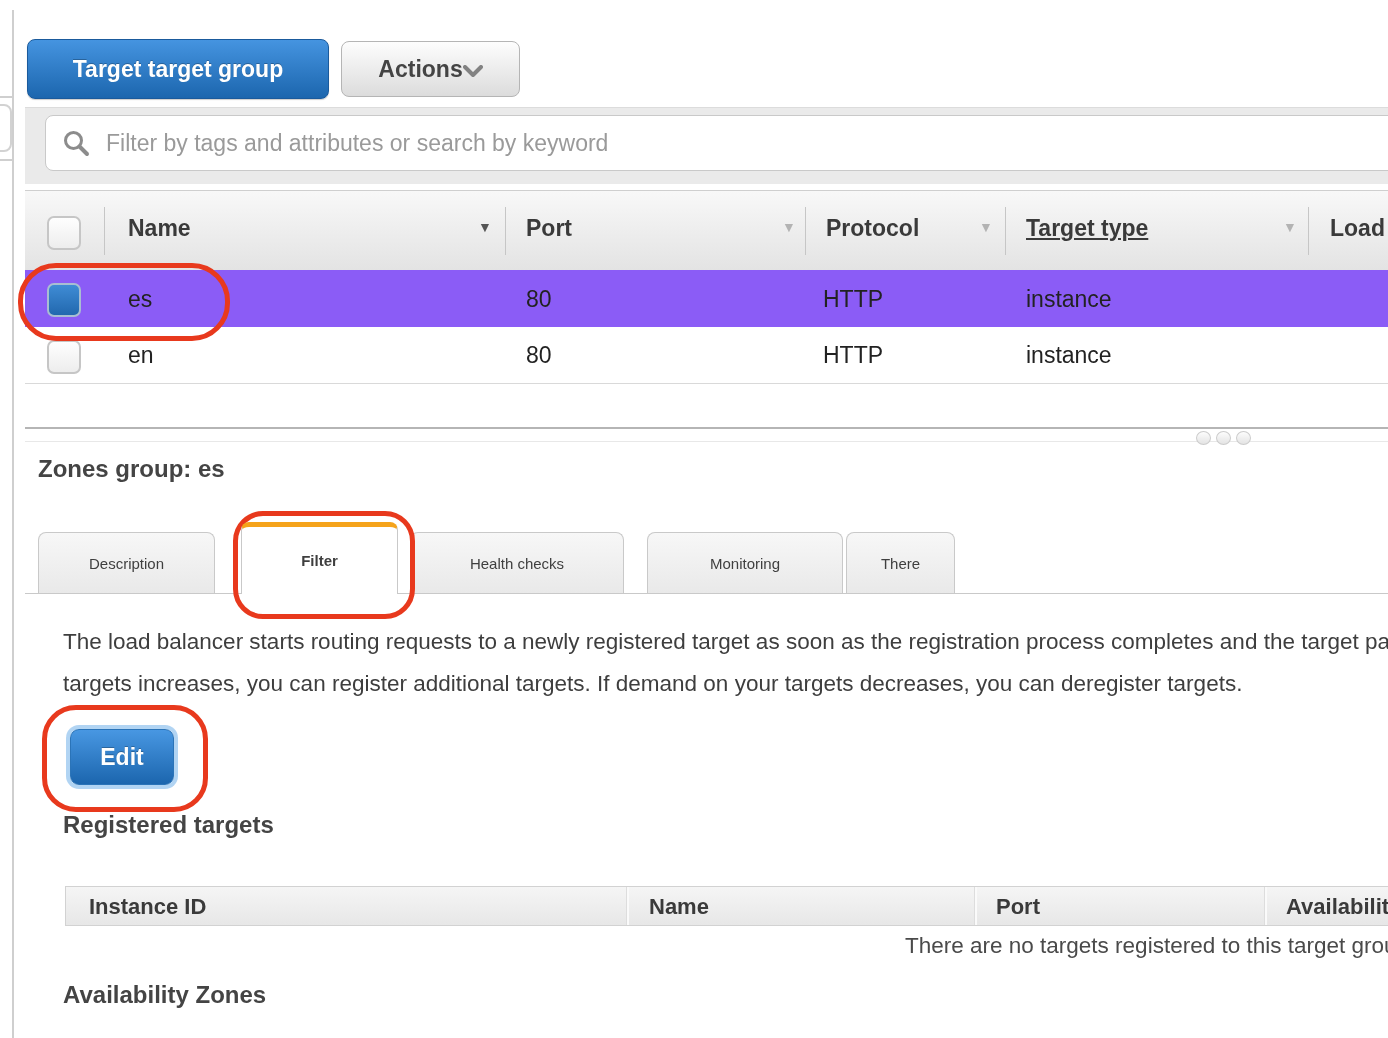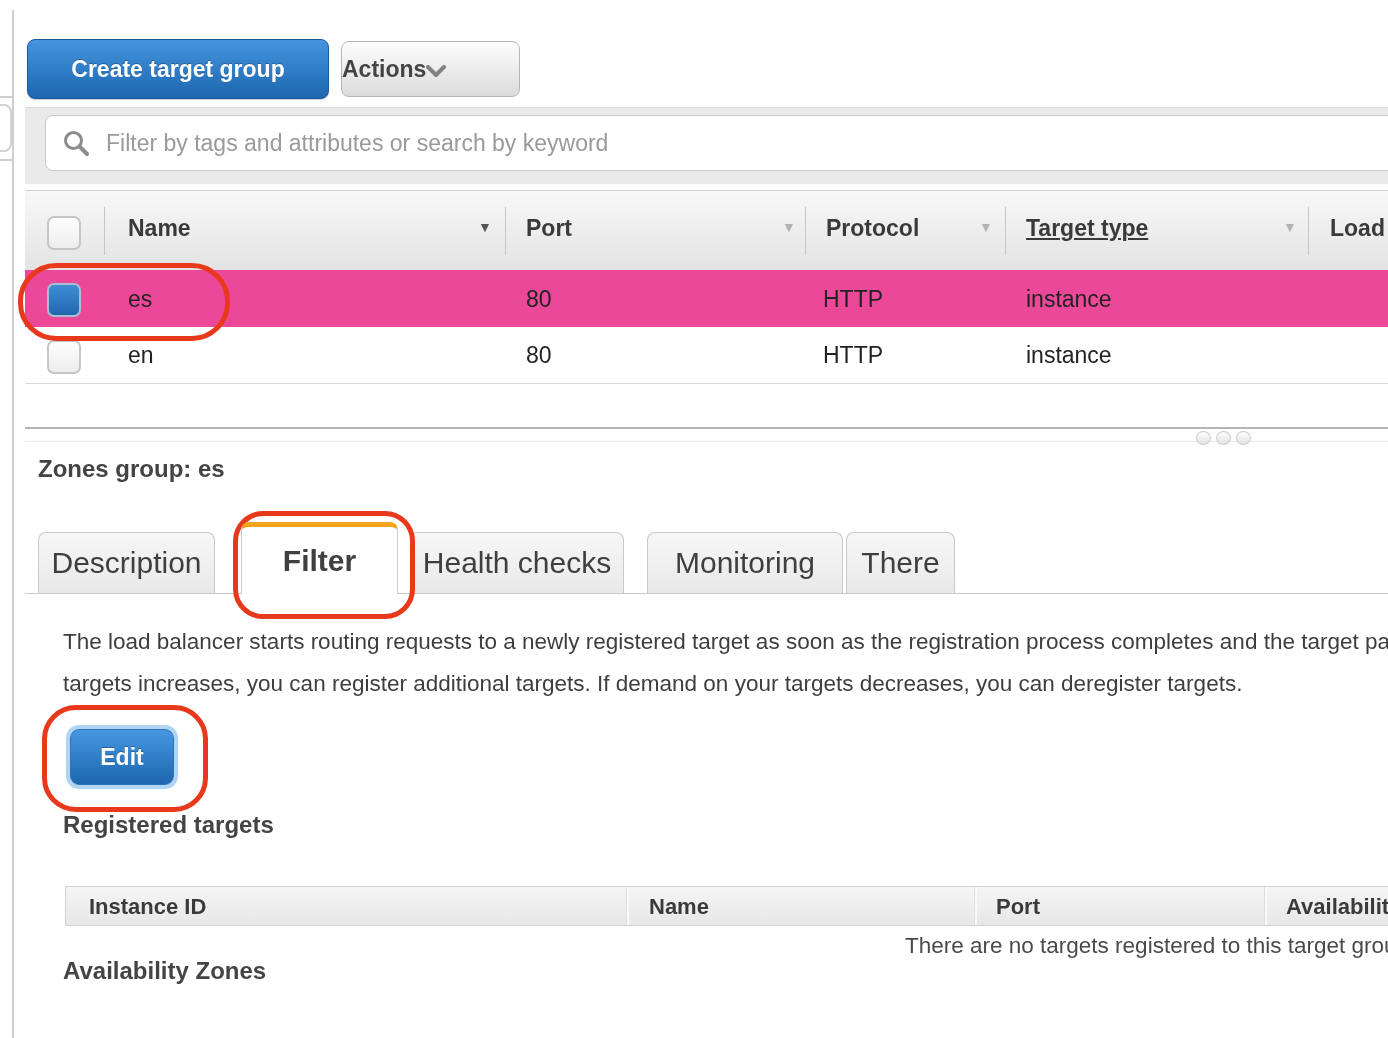--- a/index.html
+++ b/index.html
@@ -20,21 +20,21 @@
     left:27px;top:39px;width:300px;height:58px;border-radius:8px;
     background:linear-gradient(#4594e0,#1c66ae);border:1px solid #1a5a9c;
     color:#fff;font-weight:bold;font-size:23px;display:flex;align-items:center;
     justify-content:center;box-shadow:0 1px 1px rgba(0,0,0,.2);cursor:pointer;
     text-shadow:0 -1px 0 rgba(0,0,0,.25);
   }
   .btn-actions{
     left:341px;top:41px;width:177px;height:54px;border-radius:8px;
     background:linear-gradient(#fdfdfd,#dcdcdc);border:1px solid #b5b5b5;
     color:#444;font-weight:bold;font-size:23px;display:flex;align-items:center;
-    justify-content:flex-start;gap:0;cursor:pointer;
+    justify-content:center;gap:0;cursor:pointer;
   }
   .chev{display:inline-block;margin-top:3px;}
 
   
   .filter-band{left:25px;top:107px;width:1363px;height:76px;background:#eaeaea;
     border-top:1px solid #dcdcdc;}
   .search-box{
     left:45px;top:115px;width:1350px;height:54px;background:#fff;
     border:1px solid #c9c9c9;border-radius:8px;display:flex;align-items:center;
   }
@@ -47,21 +47,21 @@
 
   
   .tg-header{left:25px;top:190px;width:1363px;height:80px;
     background:linear-gradient(#f8f8f8,#e3e3e3);
     border-top:1px solid #cfcfcf;border-bottom:1px solid #c5c5c5;}
   .col-div{position:absolute;top:16px;height:48px;width:1px;background:#c6c6c6;}
   .hlabel{position:absolute;top:24px;font-size:23px;font-weight:bold;color:#3a3a3a;white-space:nowrap;}
   .sort{position:absolute;top:28px;font-size:14px;color:#b3b3b3;cursor:pointer;}
   .sort.active{color:#555;}
   .tg-row{left:25px;width:1363px;height:57px;}
-  .row-es{top:270px;background:#ec4899;}
+  .row-es{top:270px;background:#8b5cf6;}
   .row-en{top:327px;background:#fff;height:56px;border-bottom:1px solid #d9d9d9;}
   .cell{position:absolute;top:50%;transform:translateY(-50%);font-size:23px;color:#222;white-space:nowrap;}
 
   
   .cbx{position:absolute;left:22px;width:30px;height:30px;border-radius:7px;
     border:2px solid #c6c6c6;background:linear-gradient(#fefefe,#ededed);cursor:pointer;}
   .cbx.checked{border:2px solid #a8bed2;background:linear-gradient(#3f8cd5,#2268ae);}
 
   
   .ring{border:5px solid #e8391d;border-radius:38px;background:transparent;pointer-events:none;}
@@ -71,21 +71,21 @@
   .split-line2{left:25px;top:441px;width:1363px;height:1px;background:#e8e8e8;}
   .dot{position:absolute;top:431px;width:13px;height:12px;border-radius:50%;
     background:linear-gradient(#fdfdfd,#e3e3e3);border:1px solid #cccccc;}
 
   
   .detail-title{left:38px;top:455px;font-size:24px;font-weight:bold;color:#444;}
 
   .tab-baseline{left:25px;top:593px;width:1363px;height:1px;background:#c9c9c9;}
   .tab{position:absolute;top:532px;height:61px;border:1px solid #c9c9c9;border-bottom:none;
     border-radius:8px 8px 0 0;background:linear-gradient(#f7f7f7,#e9e9e9);
-    display:flex;align-items:center;justify-content:center;font-size:30px;color:#3f3f3f;
+    display:flex;align-items:center;justify-content:center;font-size:15px;color:#3f3f3f;
     box-sizing:border-box;cursor:pointer;}
   .tab.active{top:522px;height:72px;background:#fff;font-weight:bold;
     border-top:5px solid #f5a31b;z-index:2;}
 
   .para{left:63px;font-size:22.5px;color:#3e3e3e;white-space:nowrap;}
 
   .edit-btn{
     left:70px;top:729px;width:102px;height:54px;border-radius:9px;
     background:linear-gradient(#4897e2,#1c66ae);border:1px solid #2b74b8;
     color:#fff;font-weight:bold;font-size:23px;display:flex;align-items:center;justify-content:center;
@@ -104,21 +104,21 @@
   .rt-empty{left:905px;top:933px;font-size:22.5px;color:#4a4a4a;white-space:nowrap;}
 </style>
 </head>
 <body>
 
 <div class="abs pane-vline"></div>
 <div class="abs pane-tick" style="top:96px;width:12px;"></div>
 <div class="abs pane-tick" style="top:159px;width:14px;"></div>
 <div class="abs pane-frag"></div>
 
-<div class="abs btn-primary">Create target group</div>
+<div class="abs btn-primary">Target target group</div>
 <div class="abs btn-actions">
   <span>Actions</span>
   <span class="chev">
     <svg width="20" height="13" viewBox="0 0 20 13">
         <path d="M2 2 L10 10 L18 2" fill="none" stroke="#828282" stroke-width="4" stroke-linecap="round" stroke-linejoin="round"></path>
       </svg>
   </span>
 </div>
 
 <div class="abs filter-band"></div>
@@ -196,13 +196,13 @@
   <span class="rt-label" style="left:23px;">Instance ID</span>
   <span class="rt-div" style="left:560px;"></span>
   <span class="rt-label" style="left:583px;">Name</span>
   <span class="rt-div" style="left:908px;"></span>
   <span class="rt-label" style="left:930px;">Port</span>
   <span class="rt-div" style="left:1198px;"></span>
   <span class="rt-label" style="left:1220px;">Availability Zone</span>
 </div>
 <div class="abs rt-empty">There are no targets registered to this target group</div>
 
-<div class="sec-heading" style="top:957px;">Availability Zones</div>
+<div class="sec-heading" style="top:981px;">Availability Zones</div>
 
 </body></html>

